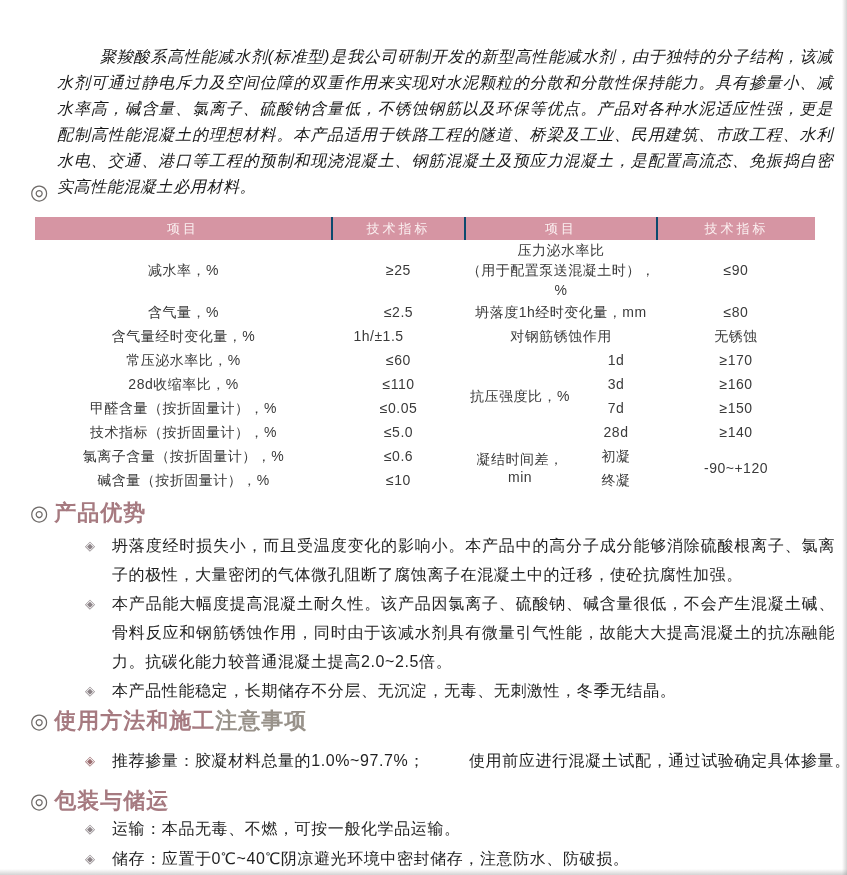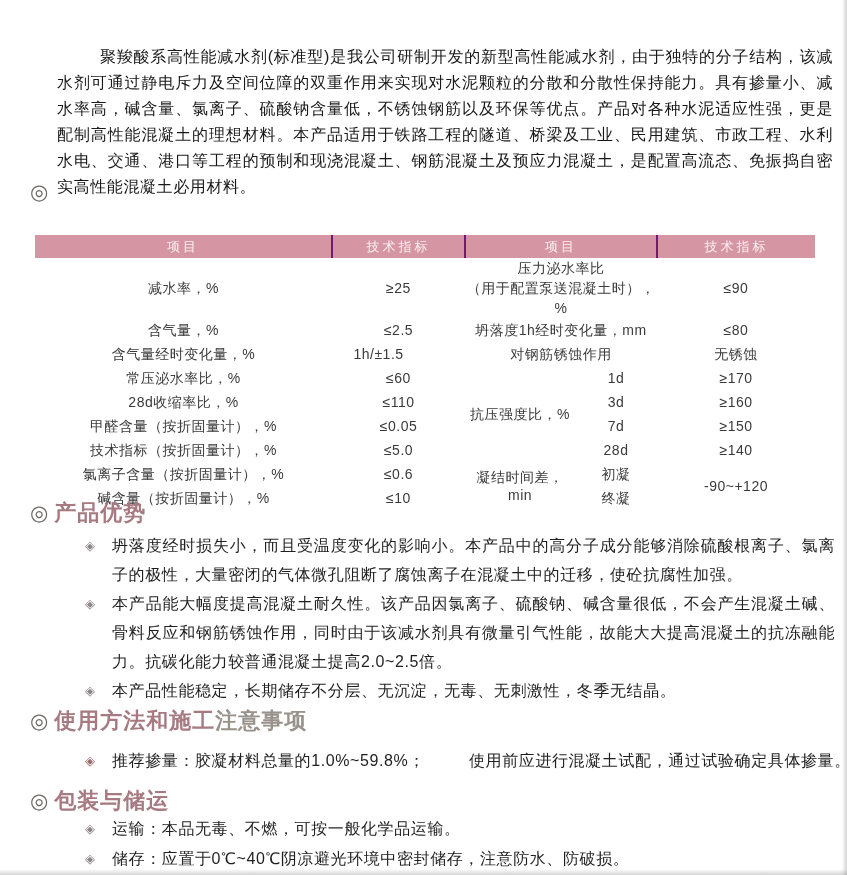--- a/index.html
+++ b/index.html
@@ -9,47 +9,47 @@
   }
   
   .page::after { content:""; position:absolute; right:0; top:0; bottom:0; width:5px;
     background:linear-gradient(to right, rgba(130,130,130,0) 0%, rgba(130,130,130,0.35) 100%); }
   .page::before { content:""; position:absolute; left:0; right:0; bottom:0; height:6px;
     background:linear-gradient(to bottom, rgba(130,130,130,0) 0%, rgba(130,130,130,0.35) 100%); }
 
   .intro {
     position:absolute; top:28px; left:57px; width:776px;
     font-size:16px; line-height:26px; letter-spacing:0.6px;
-    text-align:justify; text-indent:43px; color:#181818;
+    text-align:justify; text-indent:43px; color:#181818;font-style:italic;
   }
 
   .section-h {
     position:absolute; left:30px; display:flex; align-items:center;
     font-size:22px; font-weight:700; letter-spacing:1px; white-space:nowrap;
   }
   .section-h .marker { color:#6e6a68; font-weight:400; font-size:21px; margin-right:5px; }
   .section-h .t-main  { color:#a67a80; }
   .section-h .t-faded { color:#98928a;text-align:center; }
 
   .h-performance { top:180px; }
   .h-advantages  { top:498px; }
   .h-usage       { top:706px; }
   .h-packaging   { top:786px; }
 
   
   table.spec {
-    position:absolute; top:235px; left:35px; width:780px;
+    position:absolute; top:217px; left:35px; width:780px;
     border-collapse:collapse; table-layout:fixed;
     font-size:14px; color:#3a3a3a; letter-spacing:0.5px;
   }
   table.spec th {
     background:#d695a3; color:#fbf0f1; font-weight:400; font-size:13px;
     height:23px; letter-spacing:3px; padding:0;
   }
-  table.spec thead th + th { border-left:2px solid #701a75; }
+  table.spec thead th + th { border-left:2px solid #0c4a6e; }
   table.spec td { text-align:center; vertical-align:middle; height:24px; padding:0; line-height:1.3; }
   table.spec tr.r1 td { height:47px; }
   .split-val { display:flex; justify-content:center; align-items:center; padding-right:16px; }
   .split-val span:first-child { margin-left:-24px; }
   .two-line div { line-height:20px; }
 
   
   .blist { position:absolute; left:57px; width:778px; }
   .bitem {
     position:relative; padding-left:55px; font-size:16px; line-height:29px;
@@ -184,21 +184,21 @@
 
   <div class="section-h h-usage">
     <span class="marker">◎</span>
     <span class="t-main">使用方法和施工</span>
     <span class="t-faded">注意事项</span>
   </div>
 
   <div class="blist usage-list">
     <div class="bitem">
       <span class="blt blt-red">◈</span>
-      <span>推荐掺量：胶凝材料总量的1.0%~59.8%；</span>
+      <span>推荐掺量：胶凝材料总量的1.0%~97.7%；</span>
       <span class="note">使用前应进行混凝土试配，通过试验确定具体掺量。</span>
     </div>
   </div>
 
   <div class="section-h h-packaging">
     <span class="marker">◎</span>
     <span class="t-main">包装与储运</span>
   </div>
 
   <div class="blist packaging">

